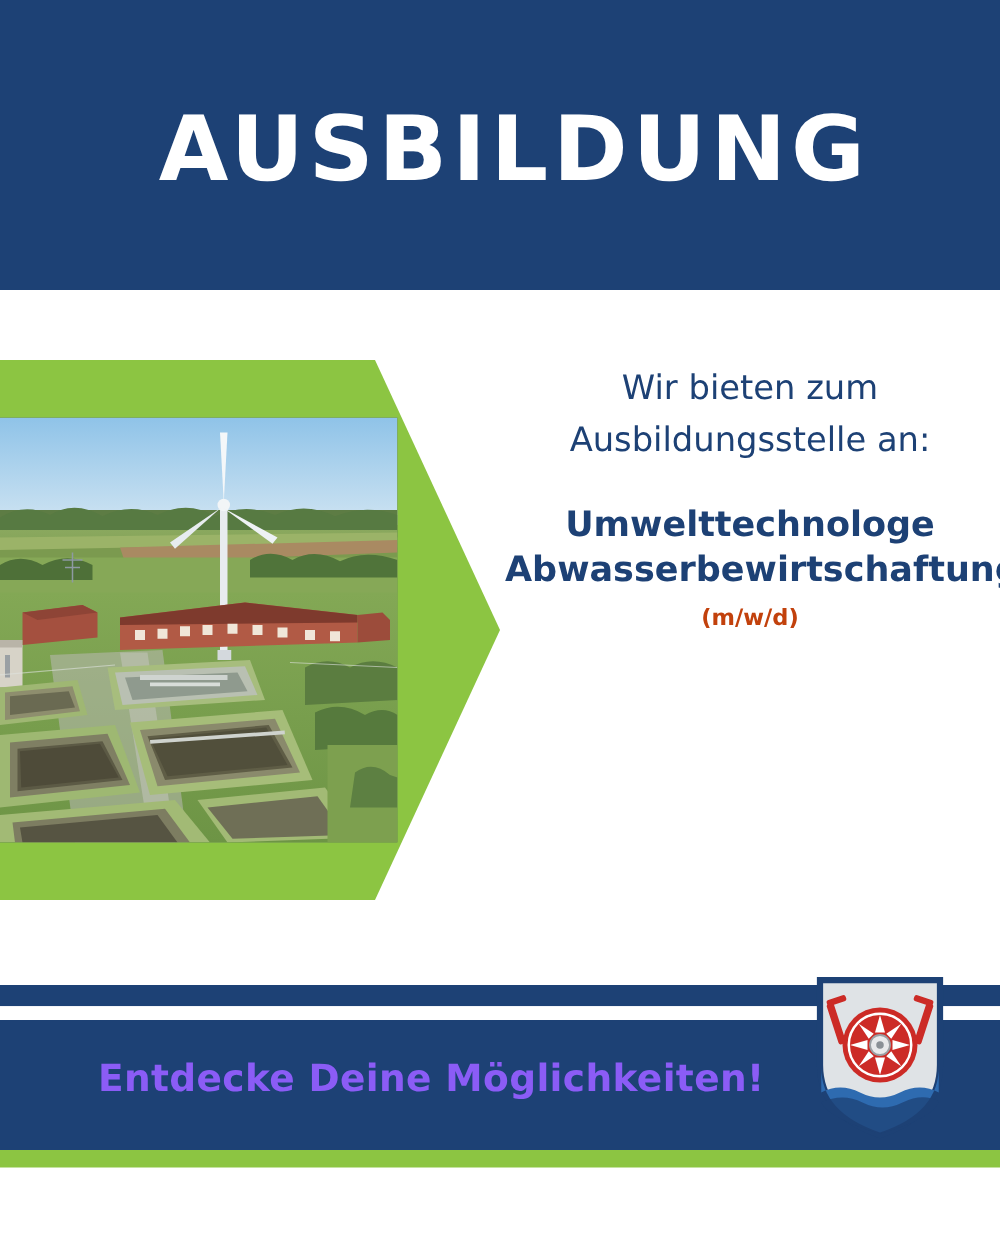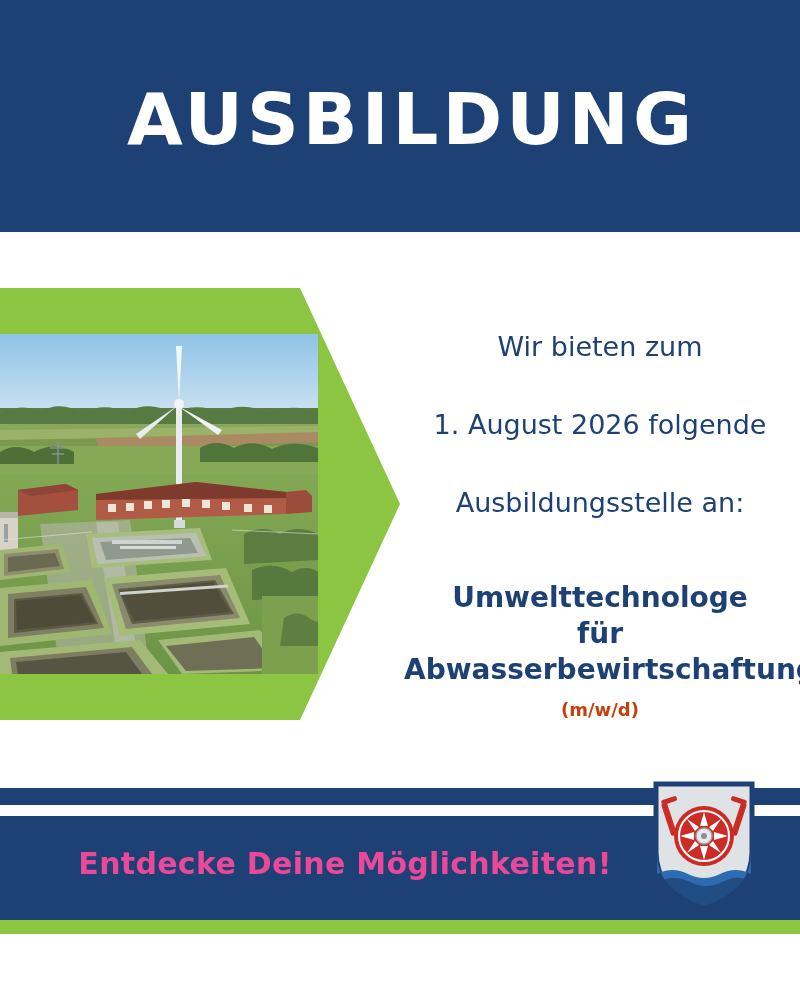--- a/index.html
+++ b/index.html
@@ -82,28 +82,27 @@
     top: 290px;
     width: 400px;
     text-align: center;
   }
   .offer-line {
     color: #1d4175;
     font-size: 27px;
     line-height: 1.55;
     font-weight: normal;
     padding: 0 12px;
-    margin-top: 36px;
   }
   .job-title {
     color: #1d4175;
     font-size: 28px;
     font-weight: bold;
     line-height: 1.3;
-    margin-top: 56px;
+    margin-top: 28px;
     padding: 0 4px;
   }
   .job-gender {
     color: #c2410c;
     font-size: 18px;
     font-weight: bold;
     margin-top: 10px;
   }
 
   
@@ -130,21 +129,21 @@
     width: 800px;
     height: 104px;
     background: #1d4175;
   }
   .slogan {
     position: absolute;
     left: 0;
     top: 846px;
     width: 690px;
     text-align: center;
-    color: #ec4899;
+    color: #8b5cf6;
     font-size: 30px;
     font-weight: bold;
     letter-spacing: 0.3px;
   }
   .bar-green {
     position: absolute;
     left: 0;
     top: 920px;
     width: 800px;
     height: 14px;
@@ -310,25 +309,23 @@
           <line x1="58" y1="108" x2="58" y2="132"></line>
           <line x1="50" y1="114" x2="66" y2="114"></line>
           <line x1="52" y1="120" x2="64" y2="120"></line>
         </g>
       </svg>
     </div>
   </div>
 
   <div class="right-col">
     <div class="offer-line">Wir bieten zum</div>
-    <div class="offer-line">1. August 2026 folgende</div>
     <div class="offer-line">Ausbildungsstelle an:</div>
 
     <div class="job-title">Umwelttechnologe</div>
-    <div class="job-title" style="margin-top:0">für</div>
     <div class="job-title" style="margin-top:0">Abwasserbewirtschaftung</div>
     <div class="job-gender">(m/w/d)</div>
   </div>
 
   <div class="bar-thin"></div>
   <div class="bar-white"></div>
   <div class="bar-main"></div>
   <div class="slogan">Entdecke Deine Möglichkeiten!</div>
   <div class="bar-green"></div>
 

